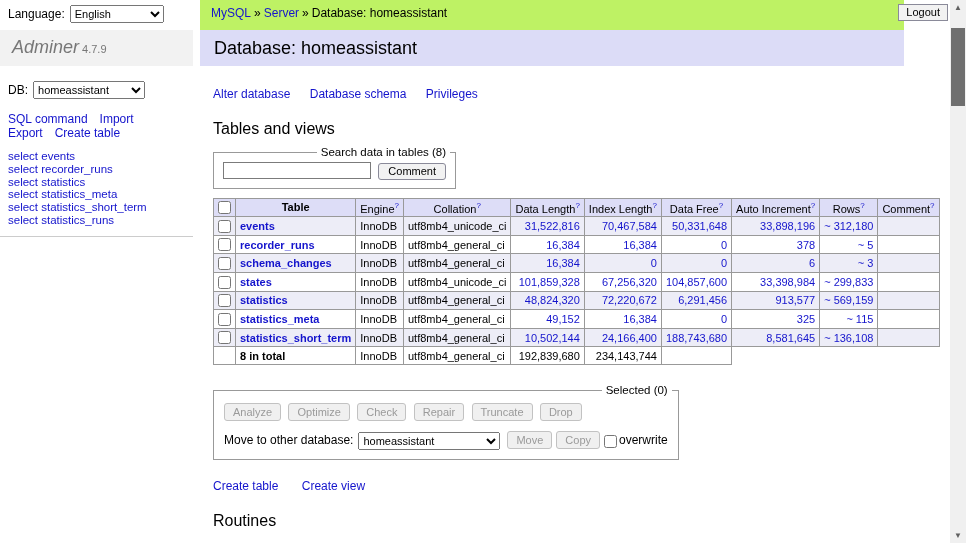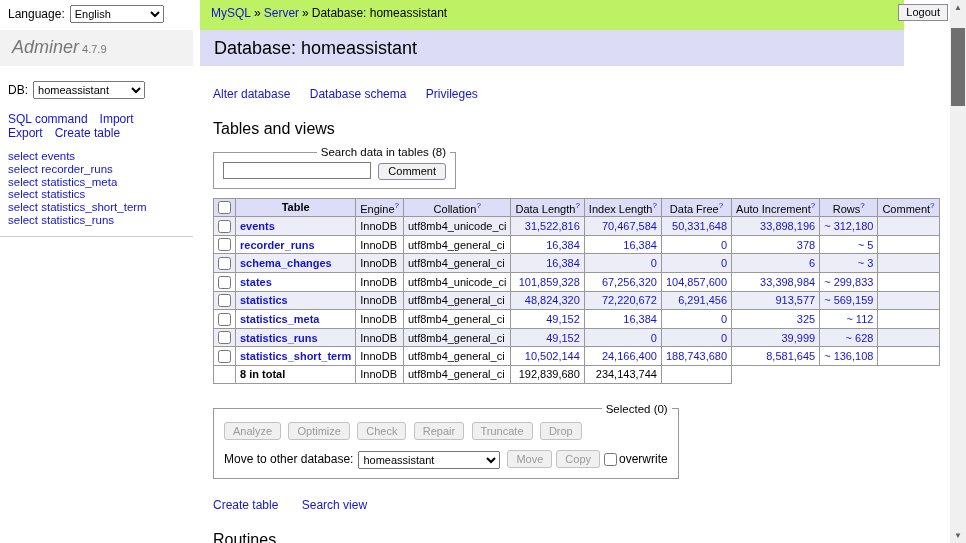--- a/index.html
+++ b/index.html
@@ -111,22 +111,22 @@
     <div>
       <a>SQL command</a><a>Import</a>
     </div>
     <div>
       <a>Export</a><a>Create table</a>
     </div>
   </div>
   <div class="table-links">
     <a>select events</a>
     <a>select recorder_runs</a>
+    <a>select statistics</a>
     <a>select statistics_meta</a>
-    <a>select statistics</a>
     <a>select statistics_short_term</a>
     <a>select statistics_runs</a>
   </div>
 </div>
 
 <div id="content">
   <h2>Database: homeassistant</h2>
 
   <div class="action-links">
     <a>Alter database</a>
@@ -220,33 +220,21 @@
       </tr>
       <tr>
         <td><input type="checkbox" style=""></td>
         <td><a class="tname">statistics_meta</a></td>
         <td>InnoDB</td>
         <td>utf8mb4_general_ci</td>
         <td class="num"><a>49,152</a></td>
         <td class="num"><a>16,384</a></td>
         <td class="num"><a>0</a></td>
         <td class="num"><a>325</a></td>
-        <td class="num"><a>~ 112</a></td>
-        <td></td>
-      </tr>
-      <tr>
-        <td><input type="checkbox" style=""></td>
-        <td><a class="tname">statistics_runs</a></td>
-        <td>InnoDB</td>
-        <td>utf8mb4_general_ci</td>
-        <td class="num"><a>49,152</a></td>
-        <td class="num"><a>0</a></td>
-        <td class="num"><a>0</a></td>
-        <td class="num"><a>39,999</a></td>
-        <td class="num"><a>~ 628</a></td>
+        <td class="num"><a>~ 115</a></td>
         <td></td>
       </tr>
       <tr>
         <td><input type="checkbox" style=""></td>
         <td><a class="tname">statistics_short_term</a></td>
         <td>InnoDB</td>
         <td>utf8mb4_general_ci</td>
         <td class="num"><a>10,502,144</a></td>
         <td class="num"><a>24,166,400</a></td>
         <td class="num"><a>188,743,680</a></td>
@@ -278,21 +266,21 @@
       <button disabled="">Truncate</button>
       <button disabled="">Drop</button>
     </div>
     <div class="move-row">
       <span>Move to other database:</span><select><option>homeassistant</option></select><button class="mv-btn" disabled="">Move</button><button class="mv-btn" disabled="">Copy</button><input type="checkbox" style=""><span class="ovw-label">overwrite</span>
     </div>
   </fieldset>
 
   <div class="create-links">
     <a>Create table</a>
-    <a>Search view</a>
+    <a>Create view</a>
   </div>
 
   <h3>Routines</h3>
 
   
 
   
 </div>
 
 <div id="scrollbar">

